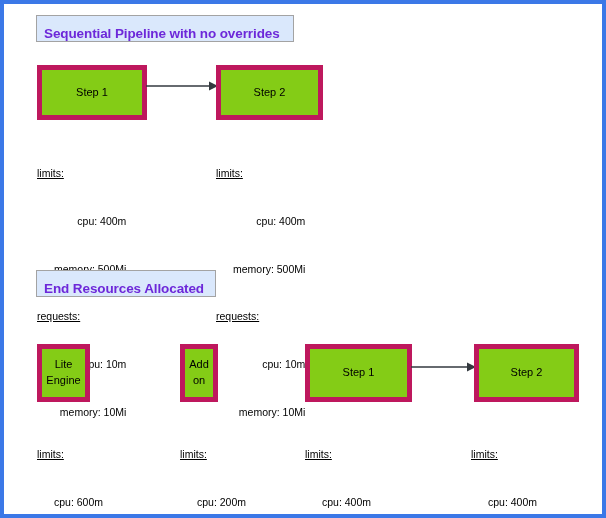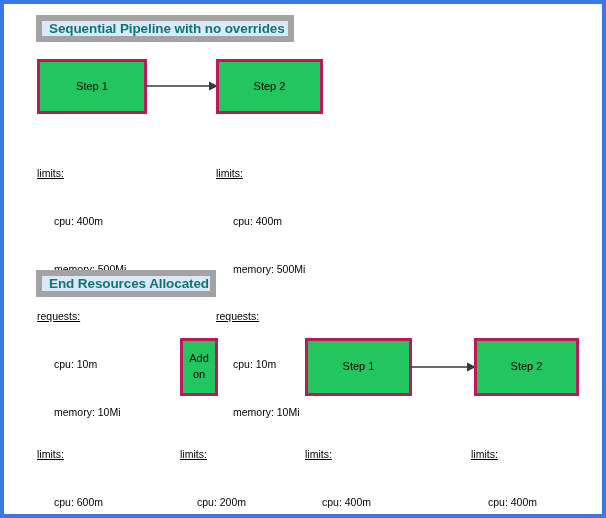--- a/index.html
+++ b/index.html
@@ -16,43 +16,44 @@
     height: 518px;
     box-sizing: border-box;
     background: #ffffff;
     border: 4px solid #3b78e7;
     overflow: hidden;
   }
   .banner {
     position: absolute;
     box-sizing: border-box;
     background: #dae8fc;
-    border: 6px solid #a3a3a3;
+    border: 1px solid #a3a3a3;
     display: flex;
-    align-items: flex-start;
+    align-items: flex-end;
     padding-left: 7px;
     font-size: 13.5px;
     font-weight: bold;
-    color: #0f766e;
+    color: #6d28d9;
     letter-spacing: -0.1px;
     white-space: nowrap;
   }
   .node {
     position: absolute;
     box-sizing: border-box;
-    background: #22c55e;
-    border: 3px solid #be185d;
+    background: #84cc16;
+    border: 5px solid #be185d;
     display: flex;
     flex-direction: column;
     align-items: center;
     justify-content: center;
     font-size: 11px;
     color: #000000;
     line-height: 1.45;
     text-align: center;
+    margin-top: 6px;
   }
   .node .node-line {
     display: block;
   }
   .edge {
     position: absolute;
     height: 10px;
     pointer-events: none;
   }
   .edge svg {
@@ -62,20 +63,21 @@
   .res {
     position: absolute;
     font-size: 10.5px;
     color: #000000;
     line-height: 1.52;
     white-space: pre;
   }
   .res .ind {
     padding-left: 17px;
     display: block;
+    text-align: right;
   }
   .res .top {
     display: block;
     text-decoration: underline;
   }
 </style>
 </head>
 <body>
 
 <div id="canvas">
@@ -114,20 +116,24 @@
     <span class="ind">memory: 500Mi</span>
     <span class="top">requests:</span>
     <span class="ind">cpu: 10m</span>
     <span class="ind">memory: 10Mi</span>
   </div>
 
   <div class="banner" style="left:32px; top:266px; width:180px; height:27px;">
     <span>End Resources Allocated</span>
   </div>
 
+  <div class="node" style="left:33px; top:334px; width:53px; height:58px;">
+    <span class="node-line">Lite</span>
+    <span class="node-line">Engine</span>
+  </div>
 
   <div class="node" style="left:176px; top:334px; width:38px; height:58px;">
     <span class="node-line">Add on</span>
   </div>
 
   <div class="node" style="left:301px; top:334px; width:107px; height:58px;">
     <span class="node-line">Step 1</span>
   </div>
 
   <div class="edge" style="left:407px; top:358px; width:65px;">

